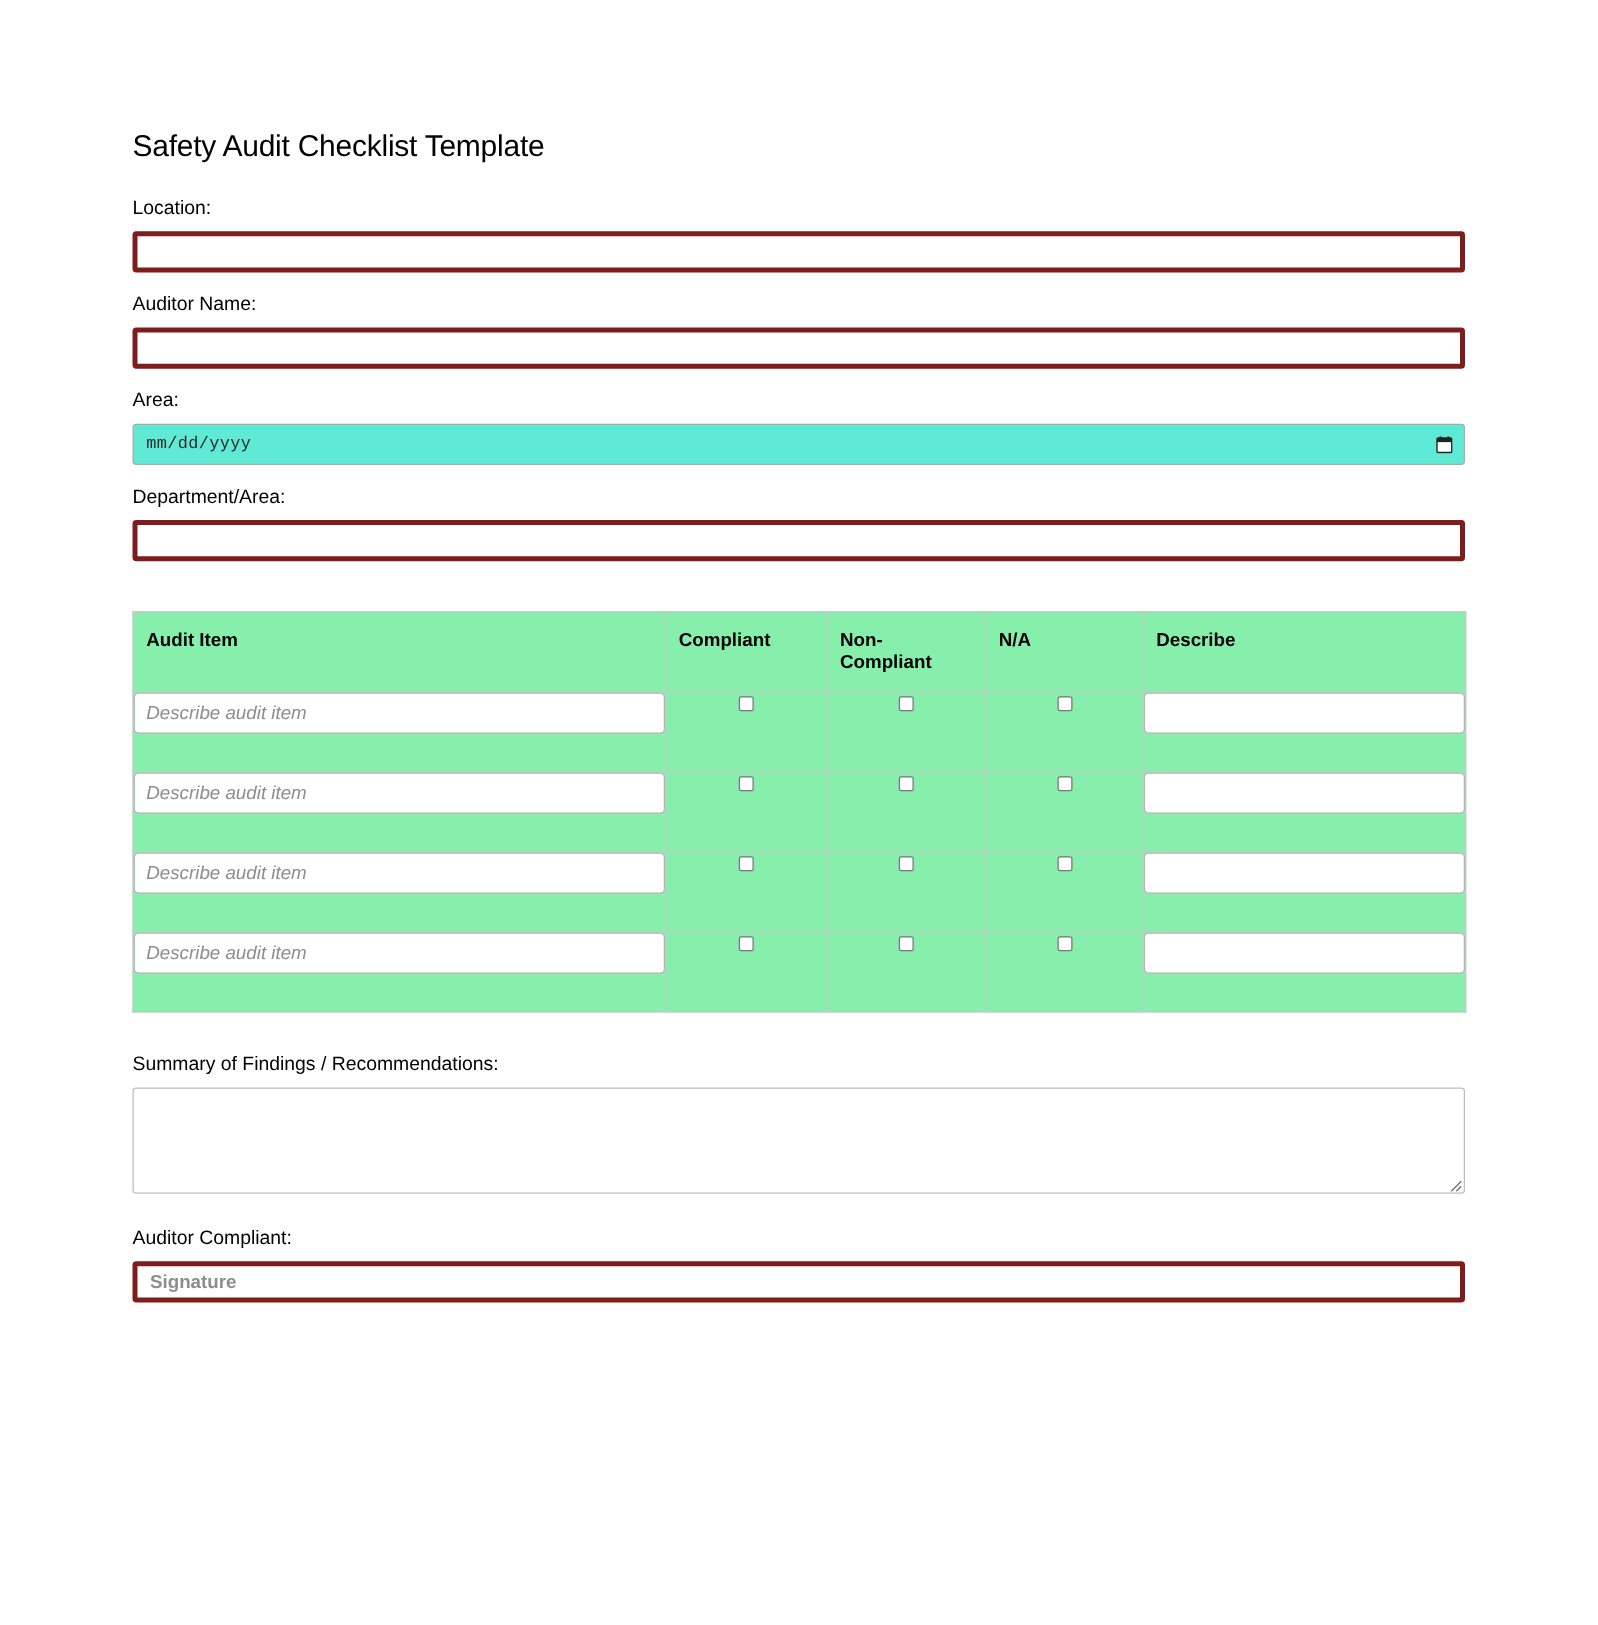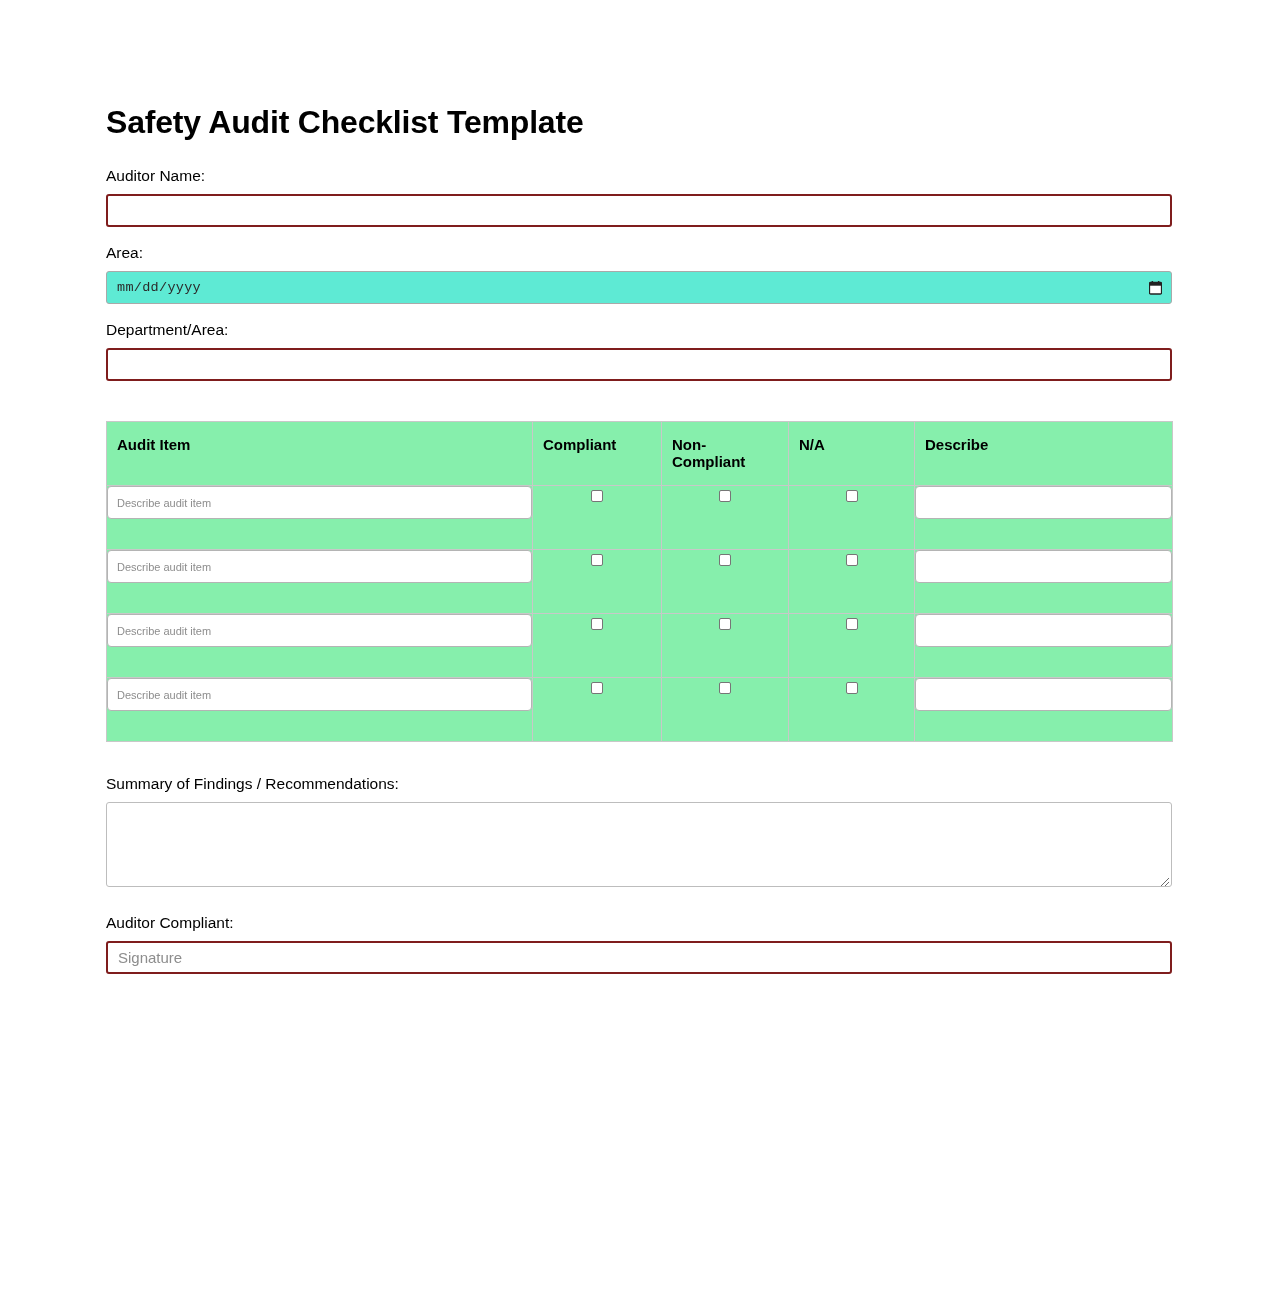--- a/index.html
+++ b/index.html
@@ -19,22 +19,22 @@
     padding: 105px 106px 0 106px;
     box-sizing: border-box;
     width: 1278px;
   }
 
   .form-wrap {
     width: 1066px;
   }
 
   h1.doc-title {
-    font-size: 32px;
-    font-weight: bold;
+    font-size: 24px;
+    font-weight: normal;
     margin: 0 0 26px 0;
     letter-spacing: -0.2px;
     line-height: 1.1;
     color: #000;
   }
 
   .field-block {
     margin-bottom: 16px;
   }
 
@@ -49,23 +49,24 @@
   .text-input {
     display: block;
     width: 100%;
     box-sizing: border-box;
     height: 33px;
     padding: 5px 10px;
     font-family: "Liberation Sans", sans-serif;
     font-size: 15px;
     color: #000;
     background: #ffffff;
-    border: 2px solid #7f1d1d;
+    border: 4px solid #7f1d1d;
     border-radius: 3px;
     outline: none;
+    font-weight: bold;
   }
   .text-input::placeholder {
     color: #8d8d8d;
     opacity: 1;
   }
 
   
   .date-input {
     display: flex;
     align-items: center;
@@ -136,26 +137,27 @@
     padding-top: 15px;
   }
 
   .row-input {
     display: block;
     width: 100%;
     box-sizing: border-box;
     height: 33px;
     padding: 2px 9px;
     font-family: "Liberation Sans", sans-serif;
-    font-size: 11px;
+    font-size: 15px;
     color: #000;
     background: #ffffff;
     border: 1px solid #b4b4b4;
     border-radius: 4px;
     outline: none;
+    font-style: italic;
   }
   .row-input::placeholder {
     color: #8d8d8d;
     opacity: 1;
   }
 
   .cb {
     -webkit-appearance: none;
     appearance: none;
     display: inline-block;
@@ -201,20 +203,24 @@
   .sig-block { margin-top: 26px; }
 </style>
 </head>
 <body>
 
 <div class="page">
   <div class="form-wrap">
 
     <h1 class="doc-title">Safety Audit Checklist Template</h1>
 
+    <div class="field-block">
+      <label class="field-label">Location:</label>
+      <input class="text-input" type="text" placeholder="" style="">
+    </div>
 
     <div class="field-block">
       <label class="field-label">Auditor Name:</label>
       <input class="text-input" type="text" placeholder="" style="">
     </div>
 
     <div class="field-block">
       <label class="field-label">Area:</label>
       <div class="date-input">
         <span class="date-placeholder">mm/dd/yyyy</span>

